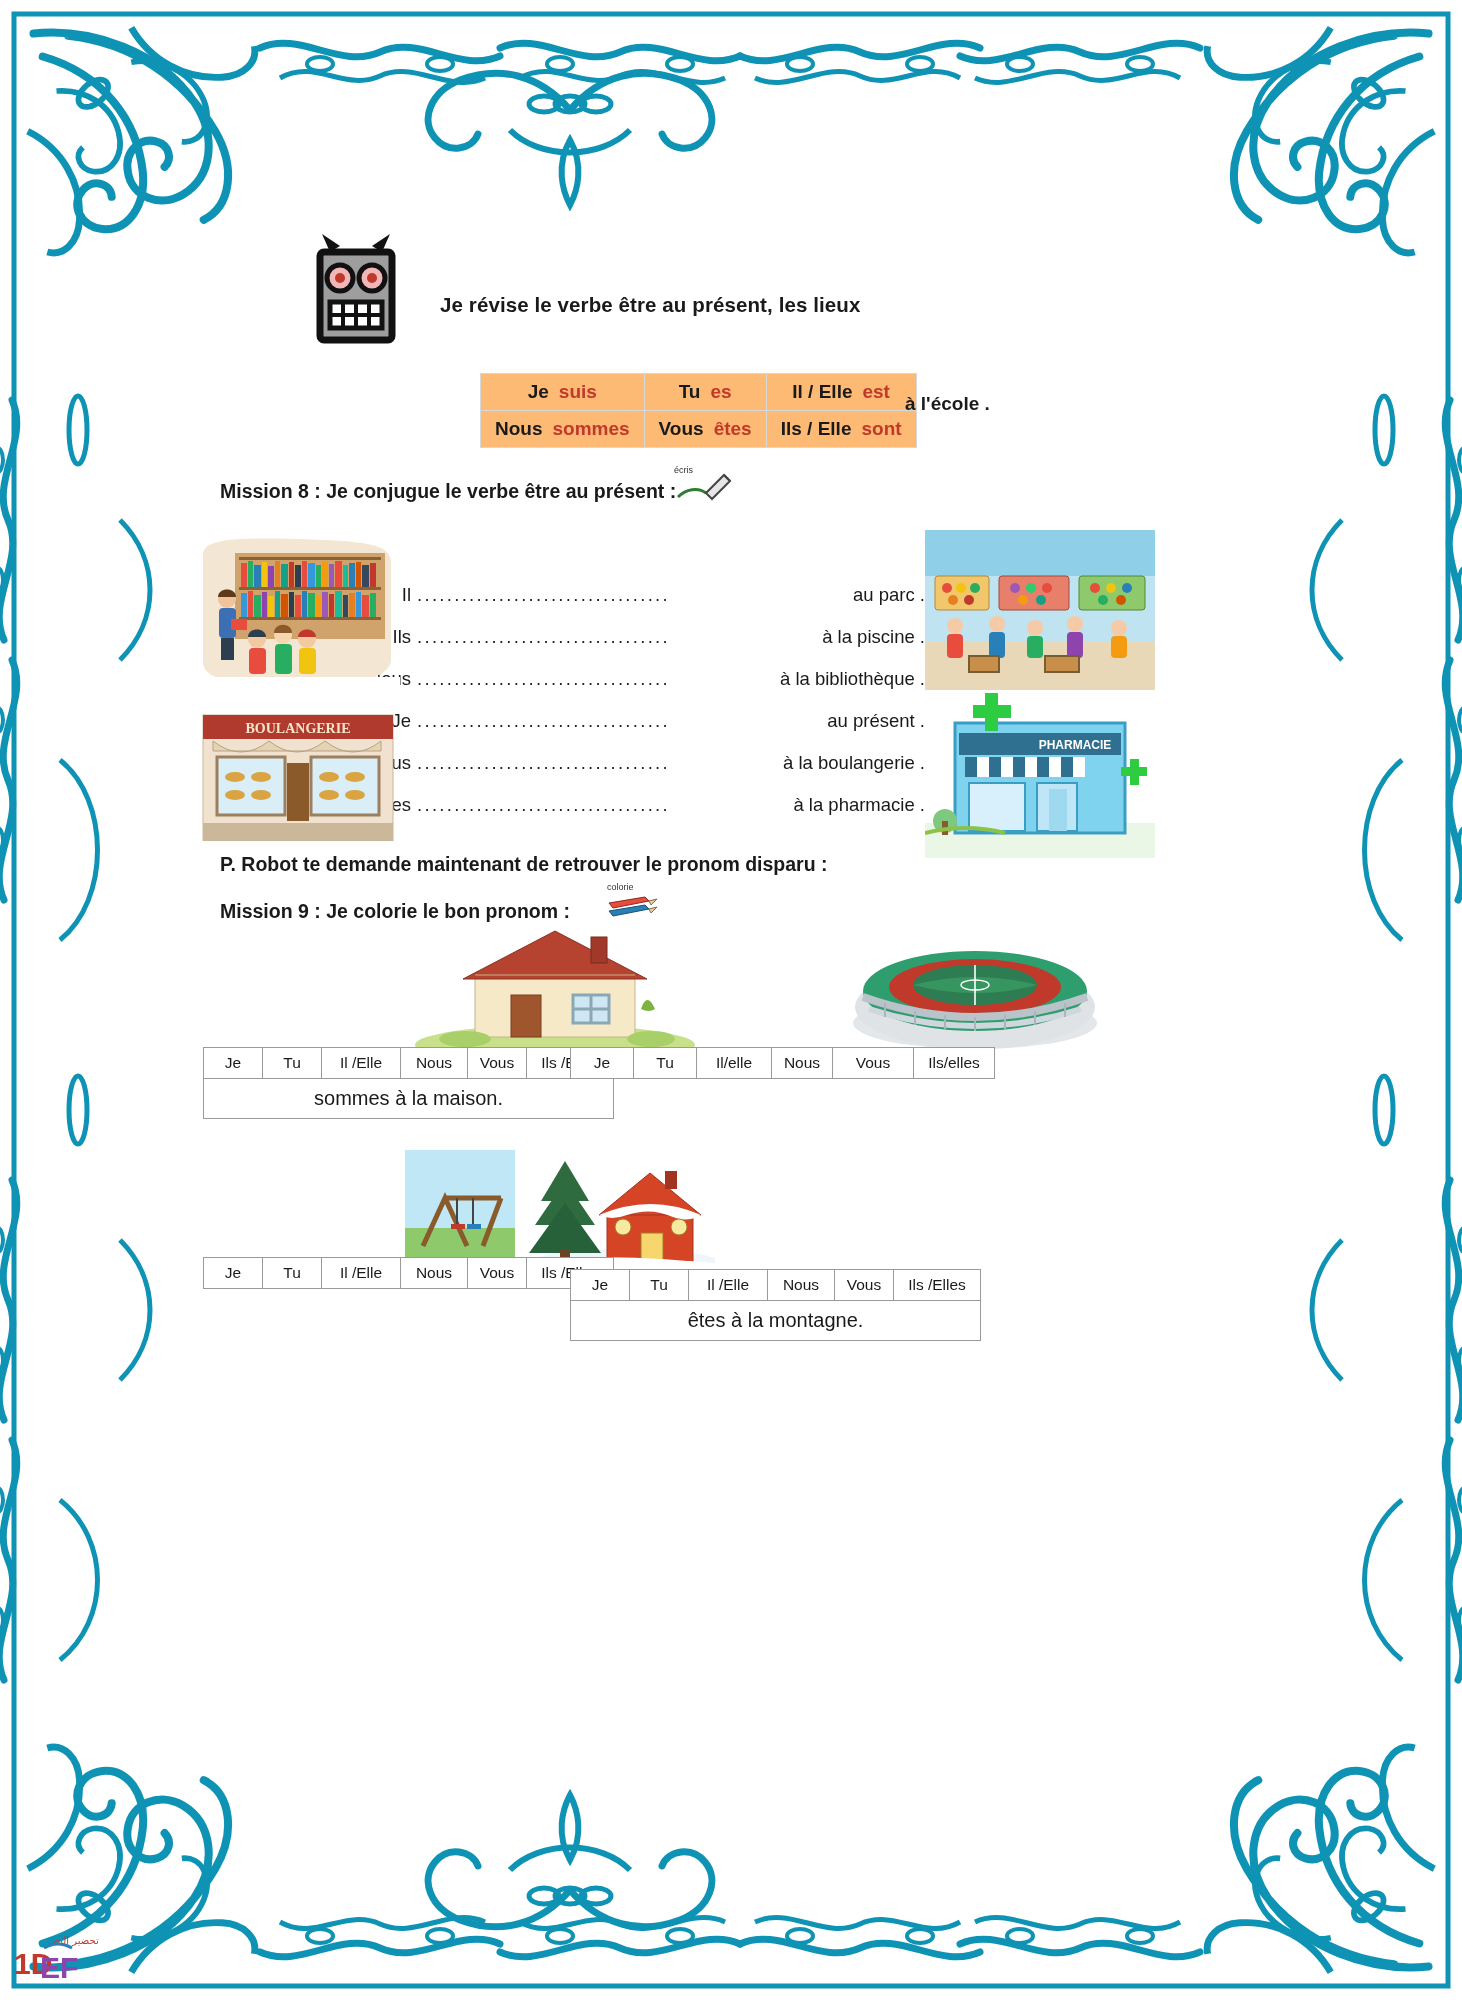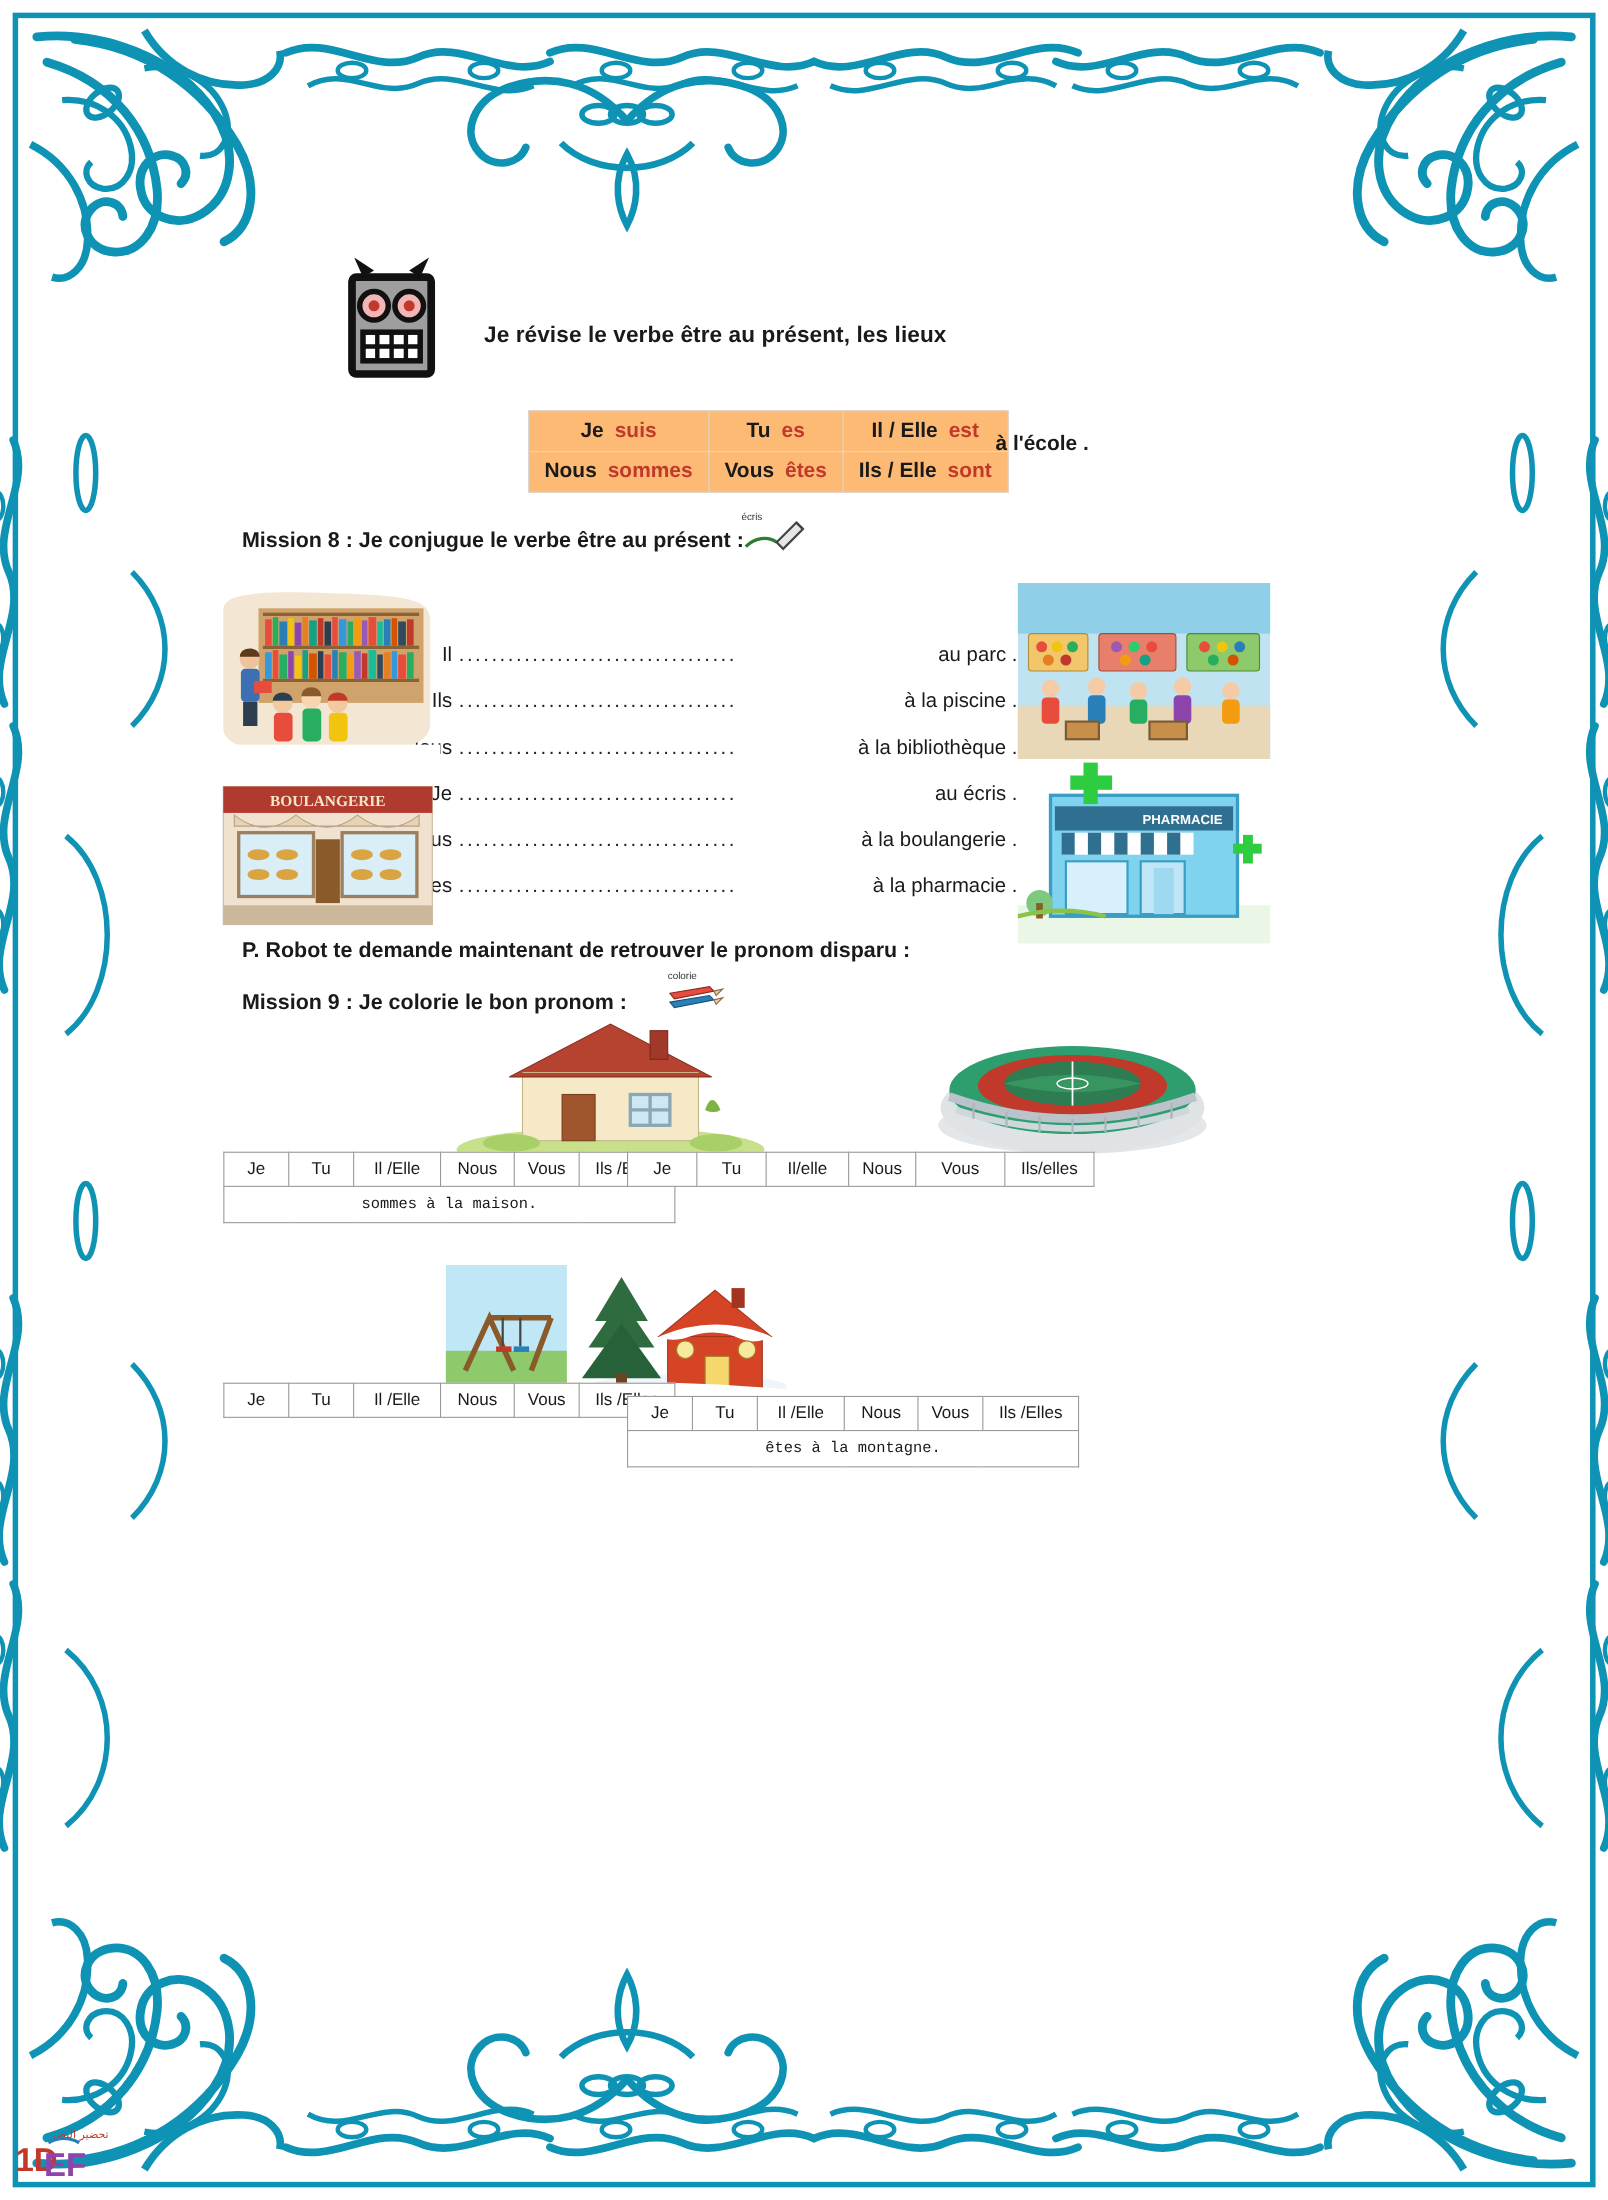--- a/index.html
+++ b/index.html
@@ -169,22 +169,21 @@
   }
   .pron-table td {
     border: 1px solid #9a9a9a;
     text-align: center;
     padding: 6px 0;
     white-space: nowrap;
   }
   .pron-table td.answer {
     border: 1px solid #9a9a9a;
     padding: 8px 0;
-    font-size: 14px;
-    font-family: Liberation Mono, monospace;
+    font-size: 20px;
   }
   #t1 { left: 18px;  top: 872px; }
   #t2 { left: 385px; top: 872px; }
   #t3 { left: 18px;  top: 1082px; }
   #t4 { left: 385px; top: 1094px; }
 
   
   .footer-logo {
     position: absolute;
     left: 14px;
@@ -322,21 +321,21 @@
       <div class="ex8-place">à la piscine .</div>
     </div>
     <div class="ex8-row">
       <div class="ex8-pron">Nous</div>
       <div class="ex8-dots">..................................................</div>
       <div class="ex8-place">à la bibliothèque .</div>
     </div>
     <div class="ex8-row">
       <div class="ex8-pron">Je</div>
       <div class="ex8-dots">..................................................</div>
-      <div class="ex8-place">au écris .</div>
+      <div class="ex8-place">au présent .</div>
     </div>
     <div class="ex8-row">
       <div class="ex8-pron">Vous</div>
       <div class="ex8-dots">..................................................</div>
       <div class="ex8-place">à la boulangerie .</div>
     </div>
     <div class="ex8-row">
       <div class="ex8-pron">Elles</div>
       <div class="ex8-dots">..................................................</div>
       <div class="ex8-place">à la pharmacie .</div>

